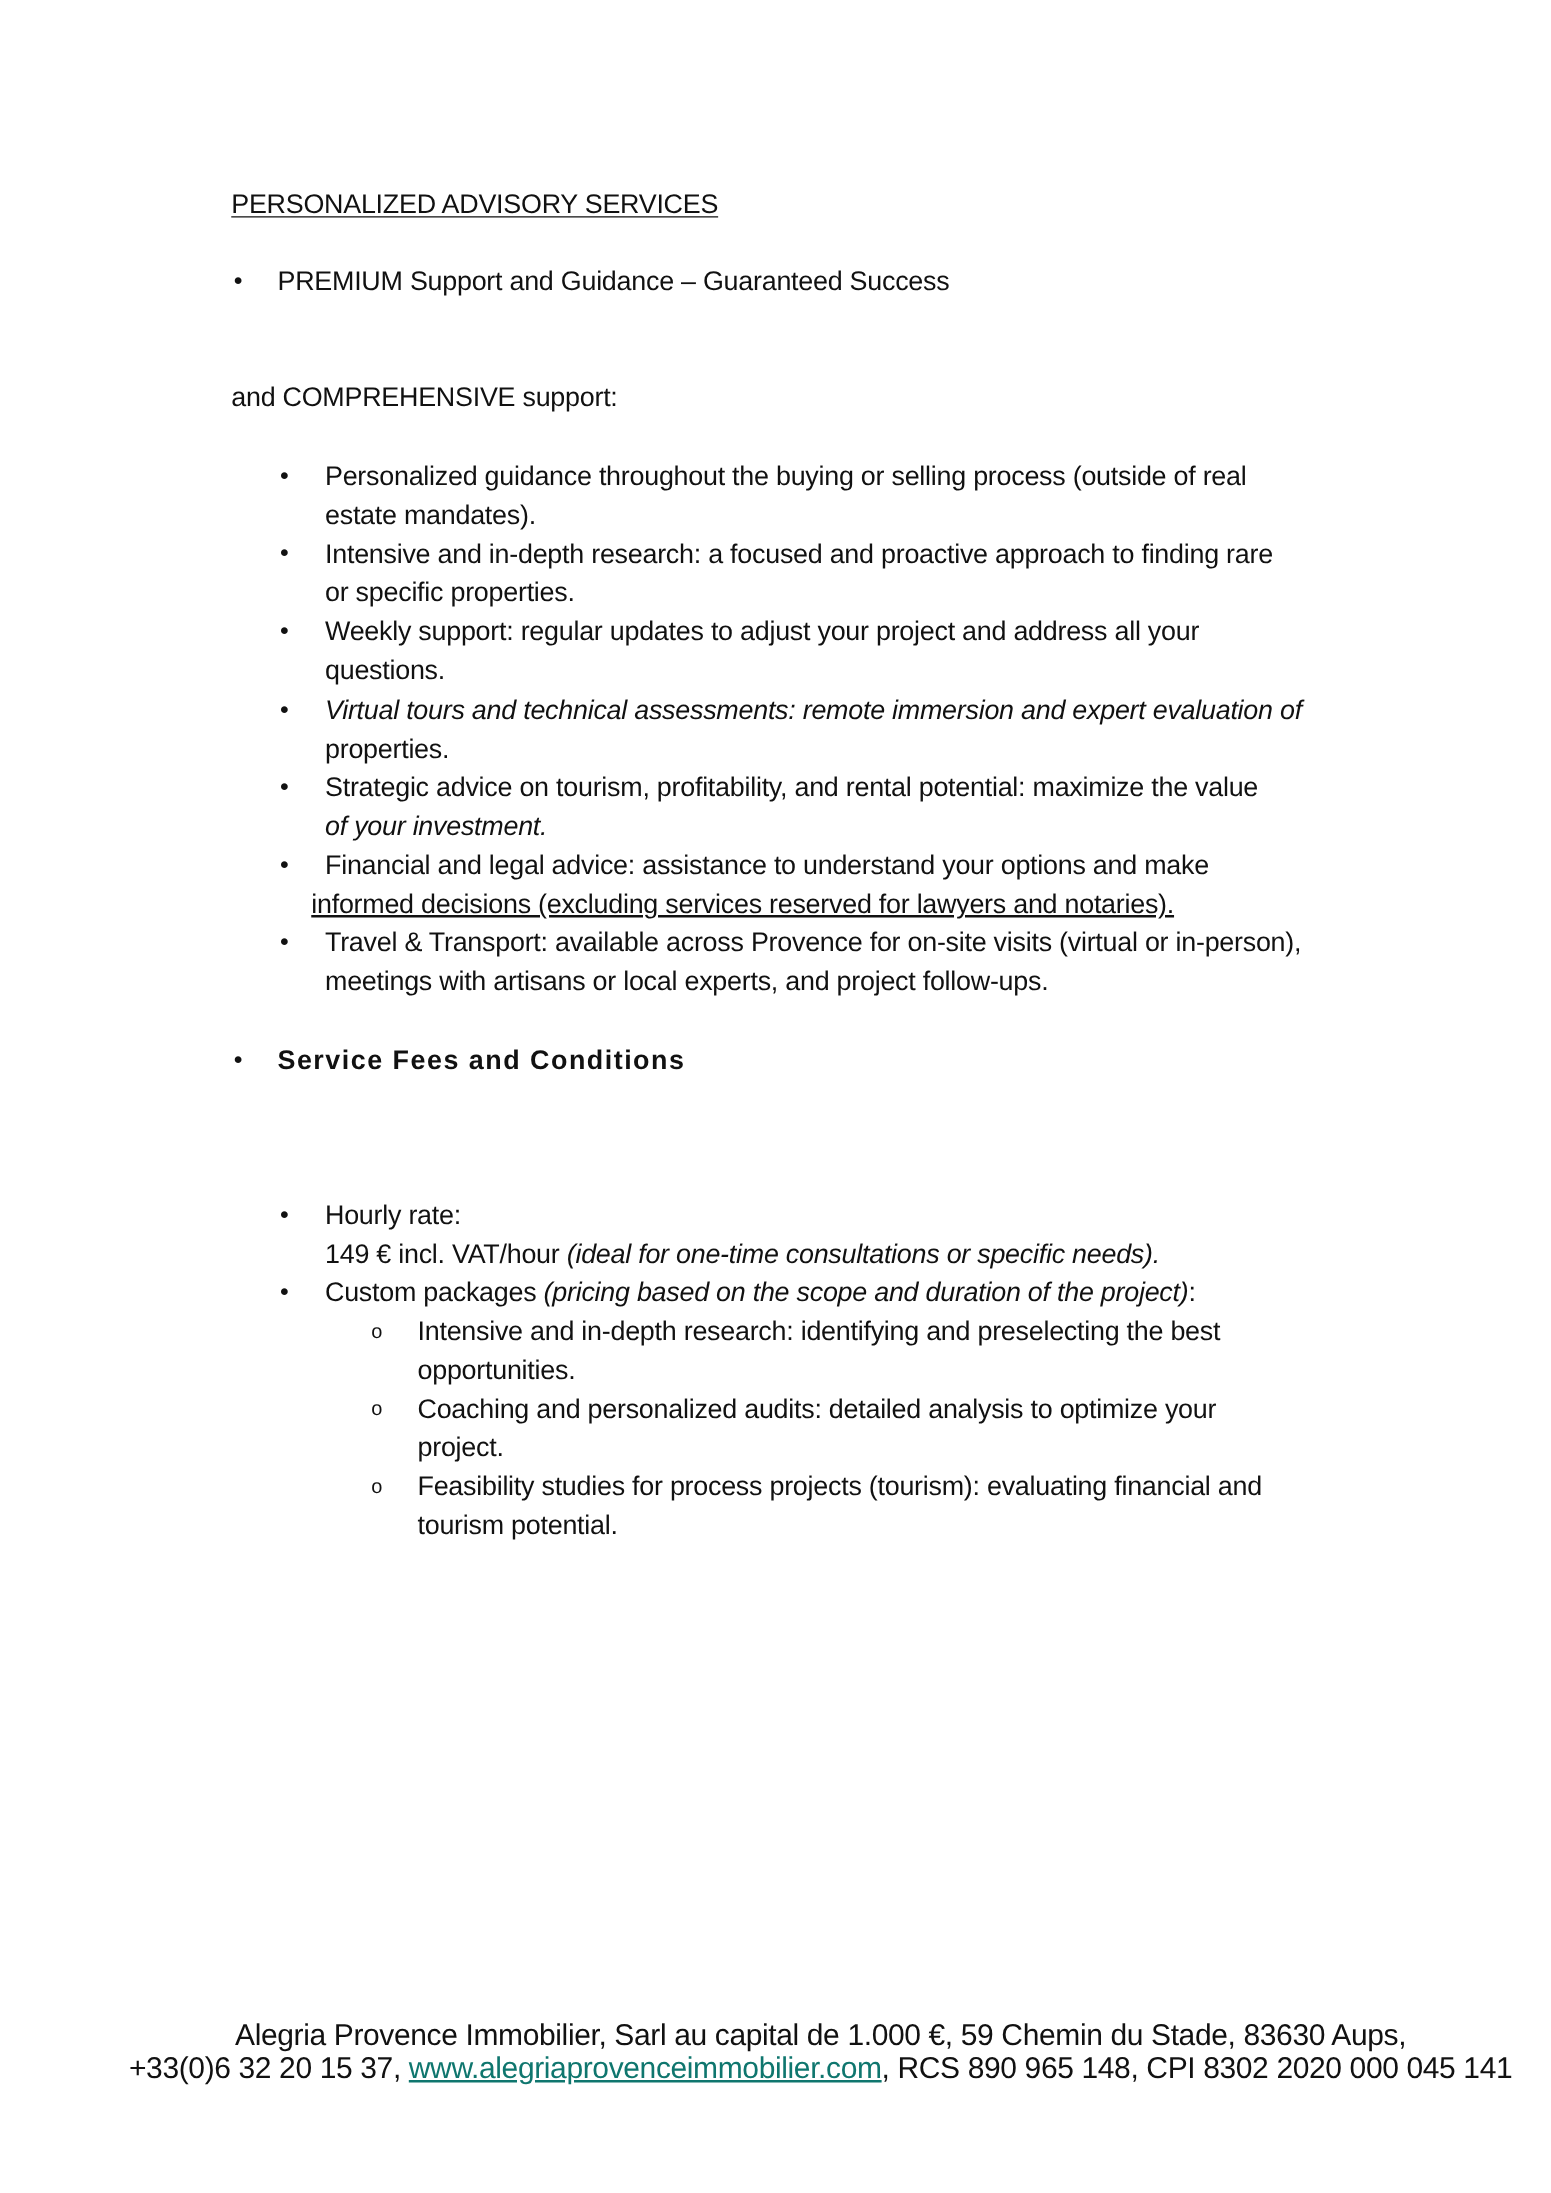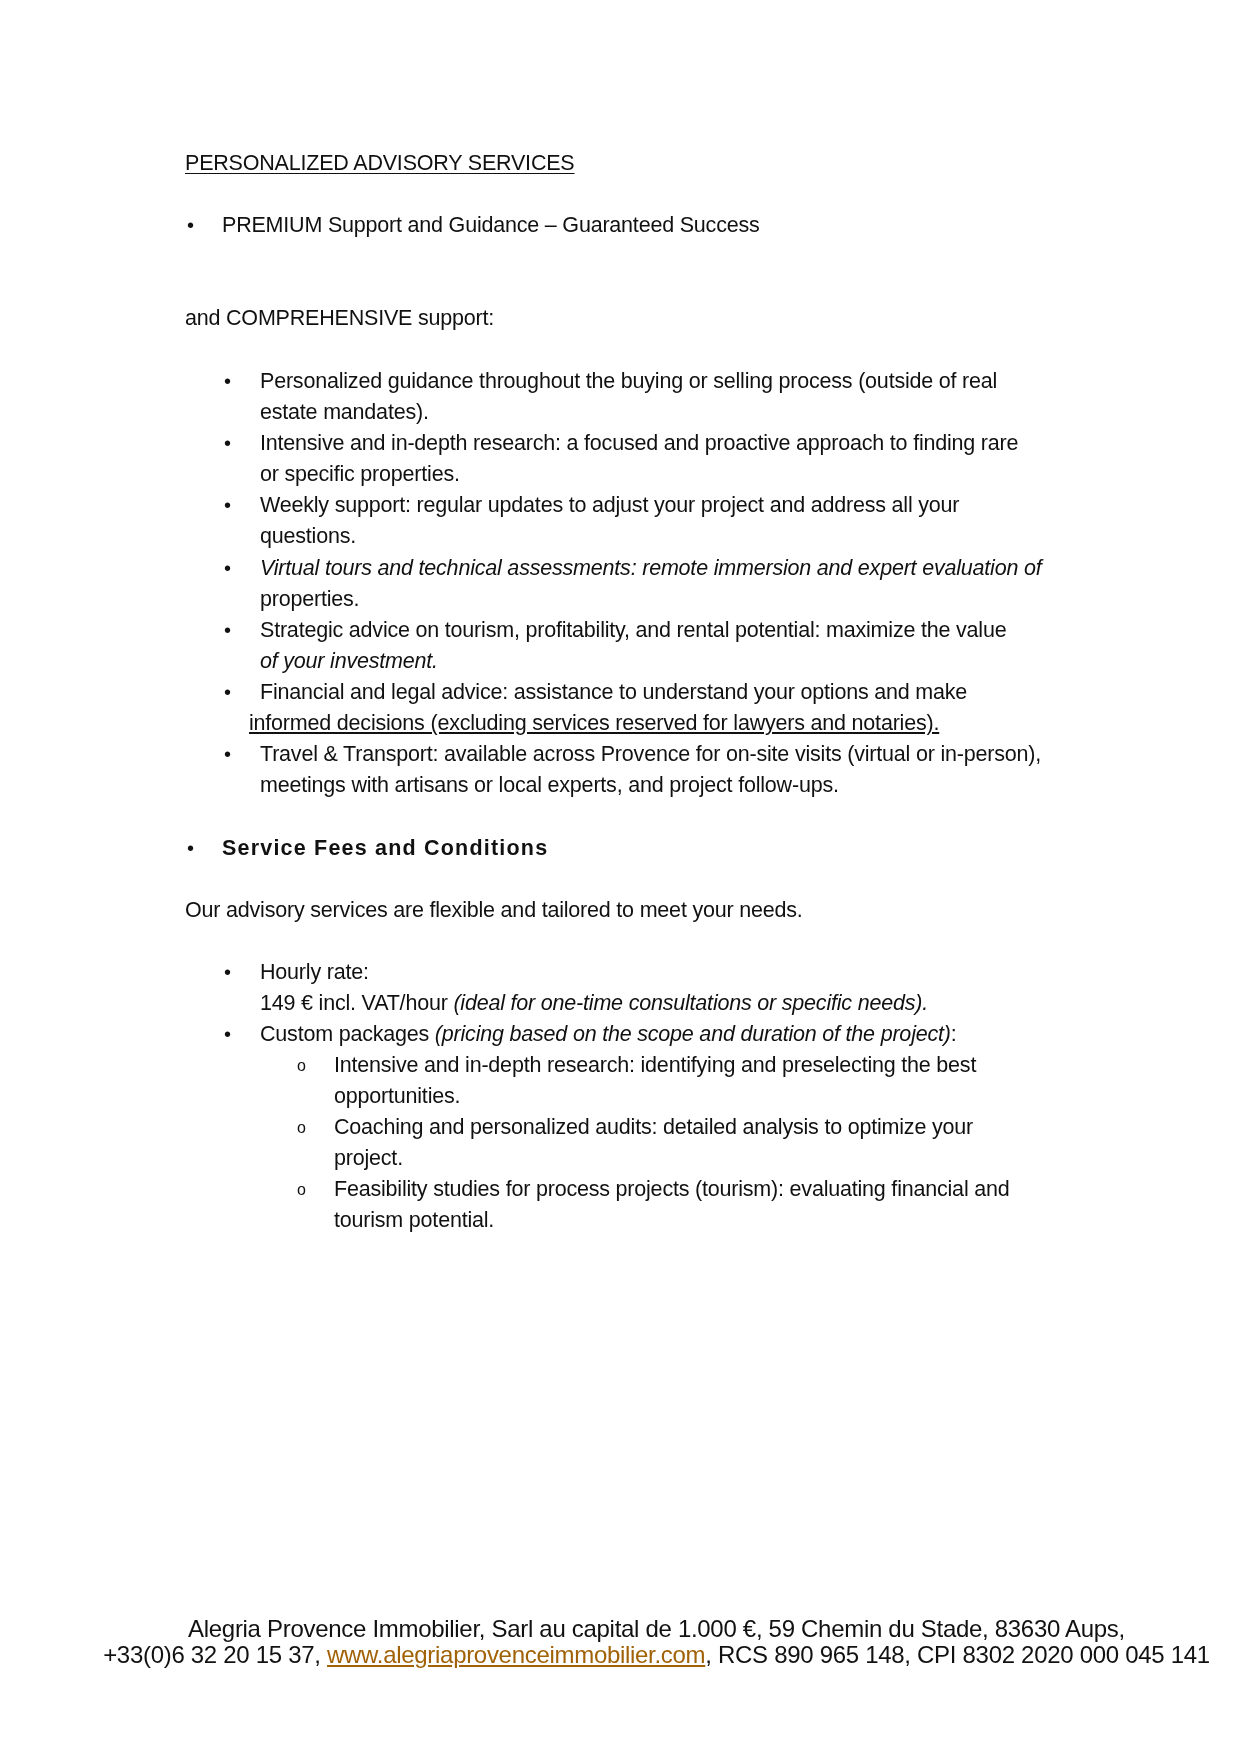--- a/index.html
+++ b/index.html
@@ -6,21 +6,21 @@
   body { width: 1241px; height: 1754px; position: relative; overflow: hidden;
          font-family: "Liberation Sans", "DejaVu Sans", sans-serif; color: #111; }
   .page { position: absolute; left: 0; top: 0; width: 1039px; height: 1754px; margin-left: 36px; }
   .txt { position: absolute; font-size: 21.5px; line-height: 31px; white-space: nowrap; letter-spacing: -0.2px; }
   .title { left: 149px; top: 148px; text-decoration: underline; text-decoration-thickness: 1px; text-underline-offset: 3px; }
   .bullet { position: absolute; font-size: 20px; line-height: 31px; }
   .bold { font-weight: bold; letter-spacing: 1.2px; }
   .ital { font-style: italic; }
   .circ { position: absolute; font-size: 16px; line-height: 31px; }
   .footer { position: absolute; left: 0; width: 1241px; text-align: center; font-size: 24px; line-height: 26px; letter-spacing: -0.3px; }
-  .footer a { color: #a16207; text-decoration: underline; }
+  .footer a { color: #0f766e; text-decoration: underline; }
 </style>
 </head>
 <body>
 
 <div class="page">
 
   <div class="txt title">PERSONALIZED ADVISORY SERVICES</div>
 
   <div class="bullet" style="left:151px; top:210px;">•</div>
   <div class="txt" style="left:186px; top:210px;">PREMIUM Support and Guidance – Guaranteed Success</div>
@@ -53,21 +53,20 @@
     <div class="txt" style="left:213px; top:708px;text-decoration:underline;">informed decisions (excluding services reserved for lawyers and notaries).</div>
 
     <div class="bullet" style="left:188px; top:739px;">•</div>
     <div class="txt" style="left:224px; top:739px;text-align:right;">Travel &amp; Transport: available across Provence for on-site visits (virtual or in-person),</div>
     <div class="txt" style="left:224px; top:770px;">meetings with artisans or local experts, and project follow-ups.</div>
   </div>
 
   <div class="bullet" style="left:151px; top:833px;">•</div>
   <div class="txt bold" style="left:186px; top:833px;">Service Fees and Conditions</div>
 
-  <div class="txt" style="left:149px; top:895px;">Our advisory services are flexible and tailored to meet your needs.</div>
 
   <div class="bullet" style="left:188px; top:957px;">•</div>
   <div class="txt" style="left:224px; top:957px;">Hourly rate:</div>
   <div class="txt" style="left:224px; top:988px;">
     <span>149 € incl. VAT/hour </span><span class="ital">(ideal for one-time consultations or specific needs).</span>
   </div>
 
   <div class="bullet" style="left:188px; top:1019px;">•</div>
   <div class="txt" style="left:224px; top:1019px;">
     <span>Custom packages </span><span class="ital">(pricing based on the scope and duration of the project)</span><span>:</span>

